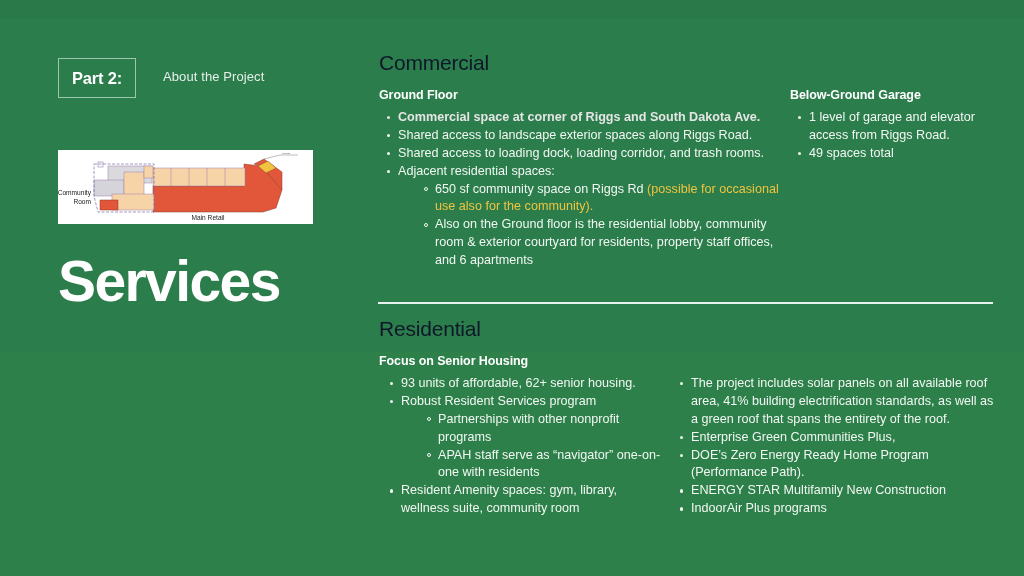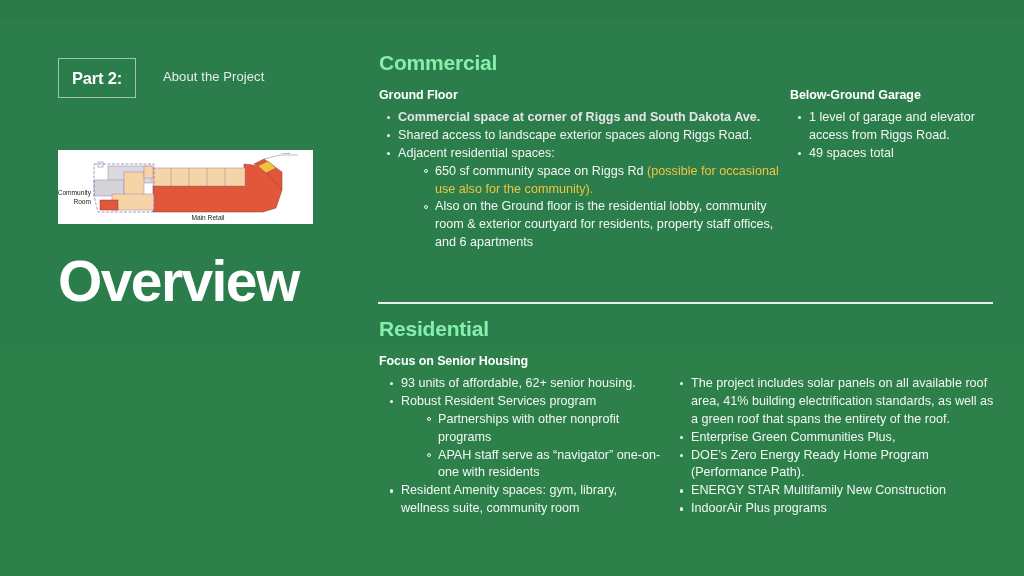--- a/index.html
+++ b/index.html
@@ -58,22 +58,22 @@
 
   .overview-title {
     position: absolute; left: 58px; top: 253px;
     color: #ffffff; font-weight: bold;
     font-size: 57px; letter-spacing: -1.6px;
     line-height: 1;
   }
 
   
   .section-heading {
-    color: #86efac;
-    font-weight: bold;
+    color: #0f172a;
+    font-weight: normal;
     font-size: 21px;
     letter-spacing: -0.2px;
   }
   .sub-heading {
     color: #ffffff;
     font-weight: bold;
     font-size: 12.5px;
     letter-spacing: -0.1px;
   }
 
@@ -189,32 +189,35 @@
       <line x1="206" y1="9" x2="222" y2="5" stroke="#555" stroke-width="0.4"></line>
       <line x1="222" y1="5" x2="240" y2="5" stroke="#555" stroke-width="0.4"></line>
       <text x="224" y="4" font-family="Liberation Sans, sans-serif" font-size="1.8" fill="#555">residential</text>
 
       <text x="33" y="45" text-anchor="end" font-family="Liberation Sans, sans-serif" font-size="6.6" fill="#222">Community</text>
       <text x="33" y="54" text-anchor="end" font-family="Liberation Sans, sans-serif" font-size="6.6" fill="#222">Room</text>
       <text x="150" y="70" text-anchor="middle" font-family="Liberation Sans, sans-serif" font-size="6.6" fill="#222">Main Retail</text>
     </svg>
   </div>
 
-  <div class="overview-title">Overview</div>
+  <div class="overview-title">Services</div>
 
   <div class="section-heading commercial-heading">Commercial</div>
 
   <div class="sub-heading ground-floor-heading">Ground Floor</div>
 
   <ul class="bl ground-list">
     <li class="gold">
       <span>Commercial space at corner of Riggs and South Dakota Ave.</span>
     </li>
     <li>
       <span>Shared access to landscape exterior spaces along Riggs Road.</span>
+    </li>
+    <li>
+      <span>Shared access to loading dock, loading corridor, and trash rooms.</span>
     </li>
     <li>
       <span>Adjacent residential spaces:</span>
       <ul class="sub">
         <li><span>650 sf community space on Riggs Rd </span><span class="gold-text">(possible for occasional use also for the community).</span></li>
         <li><span>Also on the Ground floor is the residential lobby, community room &amp; exterior courtyard for residents, property staff offices, and 6 apartments</span></li>
       </ul>
     </li>
   </ul>
 

